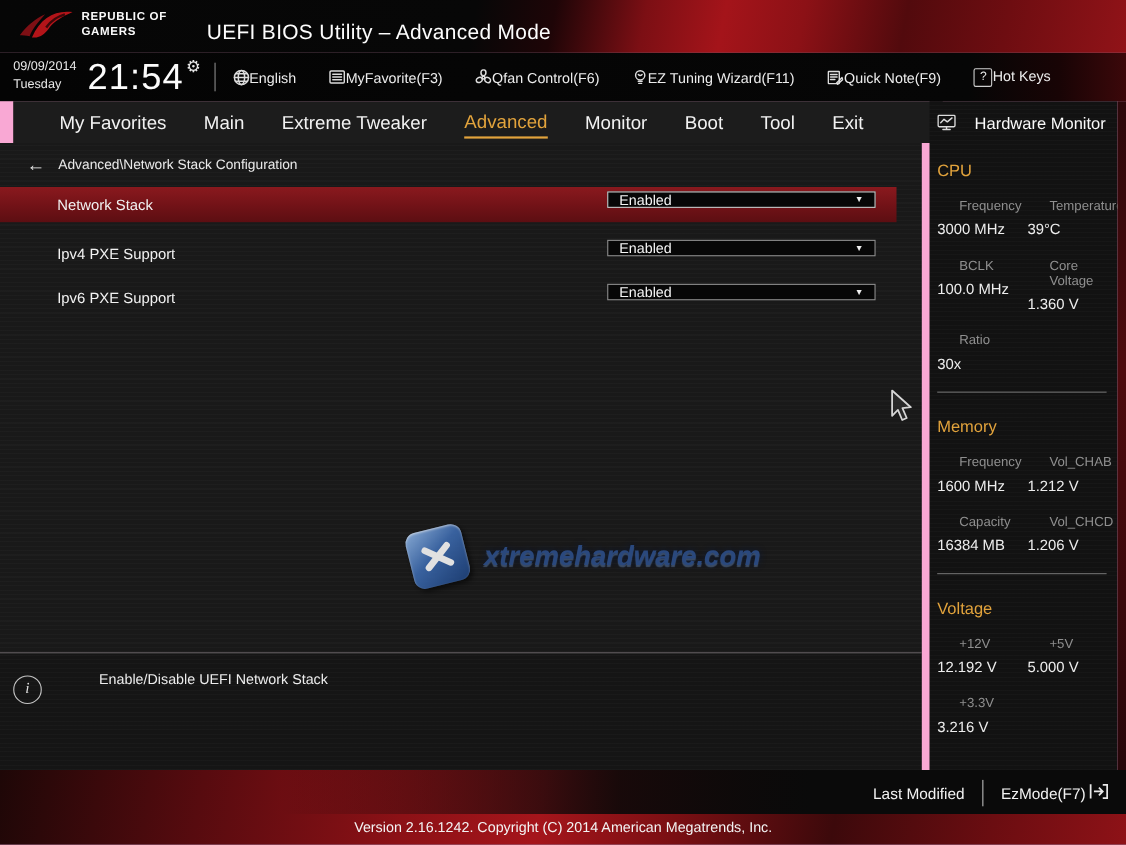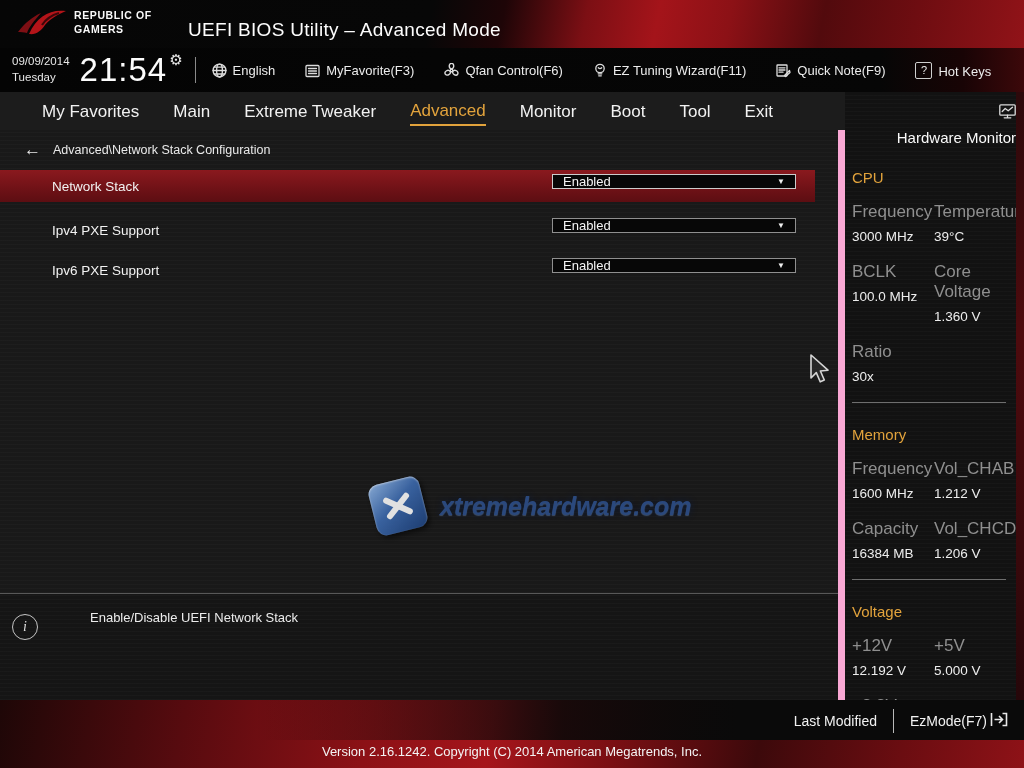--- a/index.html
+++ b/index.html
@@ -23,27 +23,27 @@
   .toolbar{
     position:absolute;left:0;top:48px;width:1024px;height:44px;
     background:linear-gradient(90deg,#040404 0%,#060606 86%,#180405 94%,#3c080a 100%);
     display:flex;align-items:center;
   }
   .date-block{margin-left:12px;font-size:11.5px;line-height:1.35;color:#e8e8e8;}
   .time{font-size:33px;letter-spacing:1px;margin-left:10px;color:#fcfcfc;}
   .gear{font-size:15px;color:#e8e8e8;align-self:flex-start;margin:3px 0 0 2px;}
   .dt-sep{width:1px;height:26px;background:#8a8a8a;margin:0 16px 0 12px;}
   .tool-items{display:flex;align-items:center;gap:30px;font-size:13px;color:#ececec;}
-  .tool-item{display:flex;align-items:flex-end;gap:6px;cursor:default;white-space:nowrap;}
+  .tool-item{display:flex;align-items:flex-start;cursor:default;white-space:nowrap;}
   .tool-item svg{display:block;}
   .qbox{display:inline-flex;align-items:center;justify-content:center;width:15px;height:15px;
     border:1px solid #cfcfcf;border-radius:2px;font-size:11px;color:#e8e8e8;}
   
   .nav{
-    position:absolute;left:0;top:92px;width:845px;height:38px;background:#1c1c1c;
+    position:absolute;left:12px;top:92px;width:845px;height:38px;background:#1c1c1c;
     display:flex;align-items:center;gap:34px;padding-left:42px;box-sizing:border-box;
     font-size:17px;
   }
   .tab{color:#f2f2f2;padding:4px 0 3px;cursor:default;}
   .tab.active{color:var(--accent_gold,#e2a33c);border-bottom:2px solid var(--accent_gold,#e2a33c);}
   
   .main{
     position:absolute;left:0;top:130px;width:838px;height:463px;
     background-color:#191919;
     background-image:repeating-linear-gradient(0deg,rgba(255,255,255,.02) 0 1px,transparent 1px 4px);
@@ -84,24 +84,24 @@
   .info-icon{position:absolute;left:12px;top:20px;width:24px;height:24px;border:1px solid #c4c4c4;
     border-radius:50%;display:flex;align-items:center;justify-content:center;
     font-family:"Liberation Serif",serif;font-style:italic;font-size:14px;color:#dedede;}
   .help-text{position:absolute;left:90px;top:16px;font-size:13px;color:#ececec;}
   
   .sidebar{
     position:absolute;left:845px;top:92px;width:171px;height:608px;box-sizing:border-box;
     background-color:#121212;
     background-image:repeating-linear-gradient(0deg,rgba(255,255,255,.02) 0 1px,transparent 1px 4px);
   }
-  .hm-header{display:flex;align-items:flex-end;gap:6px;margin:12px 0 0 7px;font-size:15px;color:#fafafa;flex-direction:column;}
+  .hm-header{display:flex;align-items:flex-start;gap:17px;margin:12px 0 0 7px;font-size:15px;color:#fafafa;}
   .hm-heading{color:var(--accent_gold,#e2a33c);font-size:15px;margin:23px 0 0 7px;}
   .hm-grid{display:grid;grid-template-columns:82px 1fr;margin:16px 0 0 7px;row-gap:18px;}
-  .hm-cell .lbl{font-size:17px;color:#8f8f8f;margin-bottom:7px;}
+  .hm-cell .lbl{font-size:12px;color:#8f8f8f;margin-bottom:7px;margin-left:20px;}
   .hm-cell .val{font-size:13.5px;color:#ededed;}
   .hm-divider{height:1px;background:#6e6e6e;margin:18px 10px 0 7px;}
   .right-strip{position:absolute;left:1016px;top:92px;width:8px;height:608px;
     background:linear-gradient(180deg,#2c090b 0%,#4e0b0e 40%,#3a090c 75%,#26070a 100%);}
   
   .bottom-zone{
     position:absolute;left:0;top:700px;width:1024px;height:68px;
     background:linear-gradient(100deg,#1e0707 0%,#570b0f 18%,#8c1116 36%,#a5151b 48%,
       #7a0f13 60%,#3c090b 74%,#6b0d11 88%,#8e1217 100%);
   }

